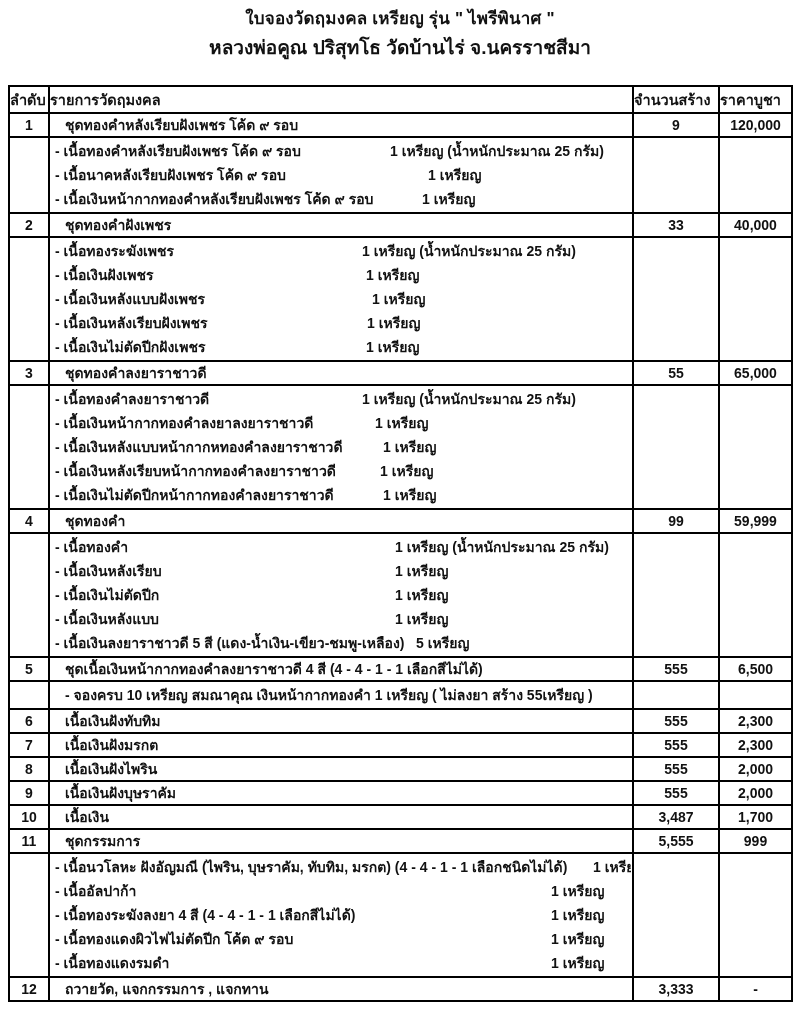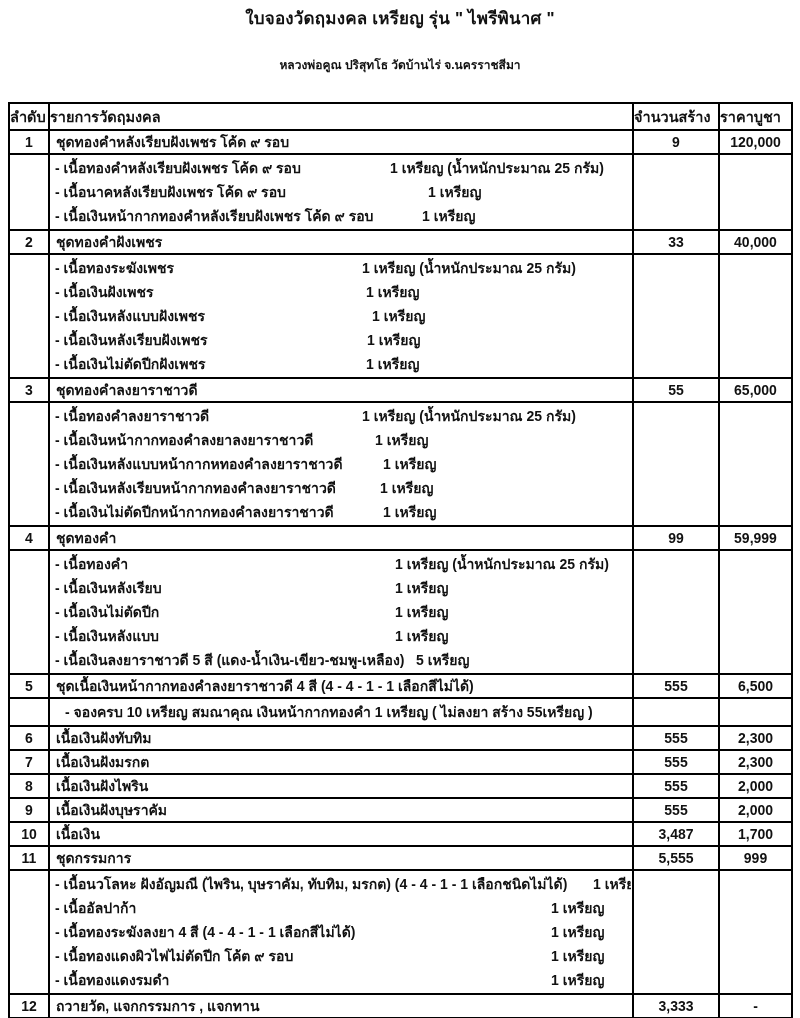--- a/index.html
+++ b/index.html
@@ -4,33 +4,33 @@
 <style>
   * { margin:0; padding:0; box-sizing:border-box; }
   html,body { background:#e8e8e8; }
   .page {
     position:relative; width:800px; height:1018px; background:#ffffff;
     font-family:"Liberation Sans","DejaVu Sans",sans-serif;
     color:#111; font-weight:700; overflow:hidden; margin:0 auto;
   }
   .title-block { text-align:center; padding-top:7px; }
   .title { font-size:17px; line-height:24px; letter-spacing:0.2px; }
-  .subtitle { font-size:12px; line-height:24px; margin-top:22px; }
+  .subtitle { font-size:19px; line-height:24px; margin-top:5px; }
   table.form {
     border-collapse:collapse; table-layout:fixed;
     width:783px; margin:25px 0 0 8px;
   }
   table.form col.c-no    { width:40px; }
   table.form col.c-item  { width:584px; }
   table.form col.c-qty   { width:86px; }
   table.form col.c-price { width:73px; }
   table.form th, table.form td { border:2px solid #000; vertical-align:middle; }
   table.form th { font-size:14.5px; height:27px; text-align:left; font-weight:700; }
   td.no    { text-align:center; font-size:14px; height:23px; }
-  td.item  { font-size:14px; padding-left:6px; white-space:nowrap; overflow:hidden; }
+  td.item  { font-size:14px; padding-left:15px; white-space:nowrap; overflow:hidden; }
   td.qty   { text-align:center; font-size:14px; }
   td.price { text-align:center; font-size:14px;border-radius:7px; }
   td.sub-cell { padding:1px 0 1px 5px;border-radius:13px; }
   .sub-line { position:relative; height:24px; line-height:24px; font-size:14px; white-space:nowrap; }
   .sub-line .amt { position:absolute; top:0; }
   .sub-line.indent { padding-left:10px; }
 </style>
 </head>
 <body>
 

